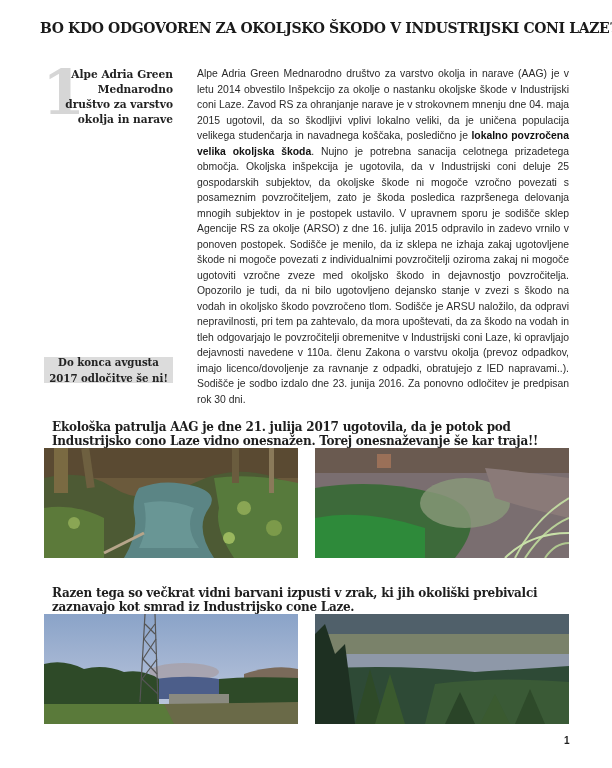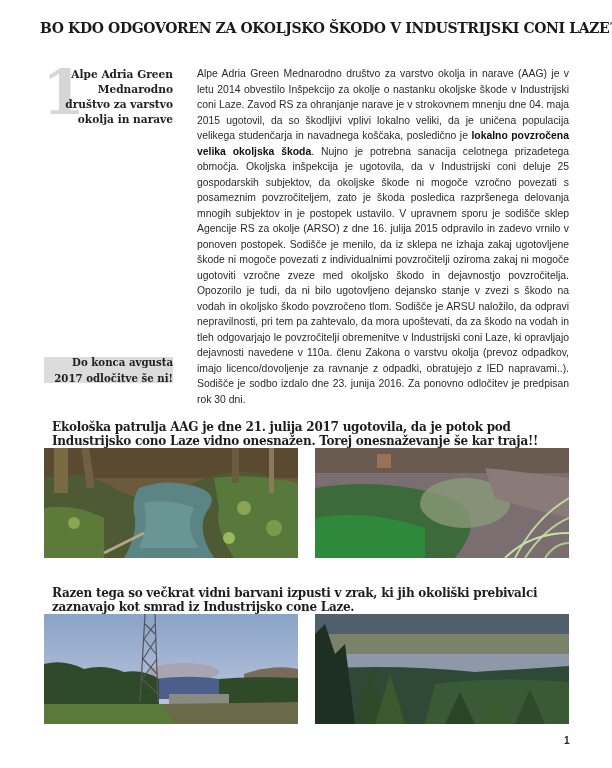--- a/index.html
+++ b/index.html
@@ -1,21 +1,21 @@
 <!DOCTYPE html>
 <html><head>
 <meta charset="utf-8">
 <style>
   html, body { margin: 0; padding: 0; background: #ffffff; }
   body { width: 612px; height: 768px; position: relative; overflow: hidden; font-family: "Liberation Sans", sans-serif; color: #1e1e1e; }
   .title { position: absolute; left: 40px; top: 20px; width: 540px; font-family: "DejaVu Serif", serif; font-weight: bold; font-size: 14px; letter-spacing: -0.35px; color: #1a1a1a; text-align: center; white-space: nowrap; }
   .bignum { position: absolute; left: 42px; top: 62px; font-family: "DejaVu Serif", serif; font-weight: bold; font-size: 62px; line-height: 62px; color: #d6d6d6; }
   .side-head { position: absolute; left: 50px; top: 67px; width: 123px; text-align: right; font-family: "DejaVu Serif", serif; font-weight: bold; font-size: 10.6px; line-height: 15px; color: #222; }
   .callout { position: absolute; left: 44px; top: 357px; width: 129px; height: 26px; background: #dcdcdc; }
-  .callout-text { position: absolute; left: 44px; top: 354px; width: 129px; text-align: right; font-family: "DejaVu Serif", serif; font-weight: bold; font-size: 10.2px; line-height: 16px; color: #222; }
+  .callout-text { position: absolute; left: 44px; top: 354px; width: 129px; text-align: center; font-family: "DejaVu Serif", serif; font-weight: bold; font-size: 10.2px; line-height: 16px; color: #222; }
   .body-text { position: absolute; left: 197px; top: 66px; width: 372px; font-size: 10.4px; line-height: 15.5px; text-align: justify; color: #2a2a2a; }
   .body-text b { color: #111; }
   .caption { position: absolute; left: 52px; width: 528px; font-family: "DejaVu Serif", serif; font-weight: bold; font-size: 12px; line-height: 14px; letter-spacing: -0.25px; color: #1e1e1e; }
   .photo { position: absolute; overflow: hidden; }
   .pnum { position: absolute; left: 564px; top: 735px; font-size: 10px; font-weight: bold; color: #222; }
 </style>
 </head>
 <body>
 
 <div class="title">BO KDO ODGOVOREN ZA OKOLJSKO ŠKODO V INDUSTRIJSKI CONI LAZE?</div>

